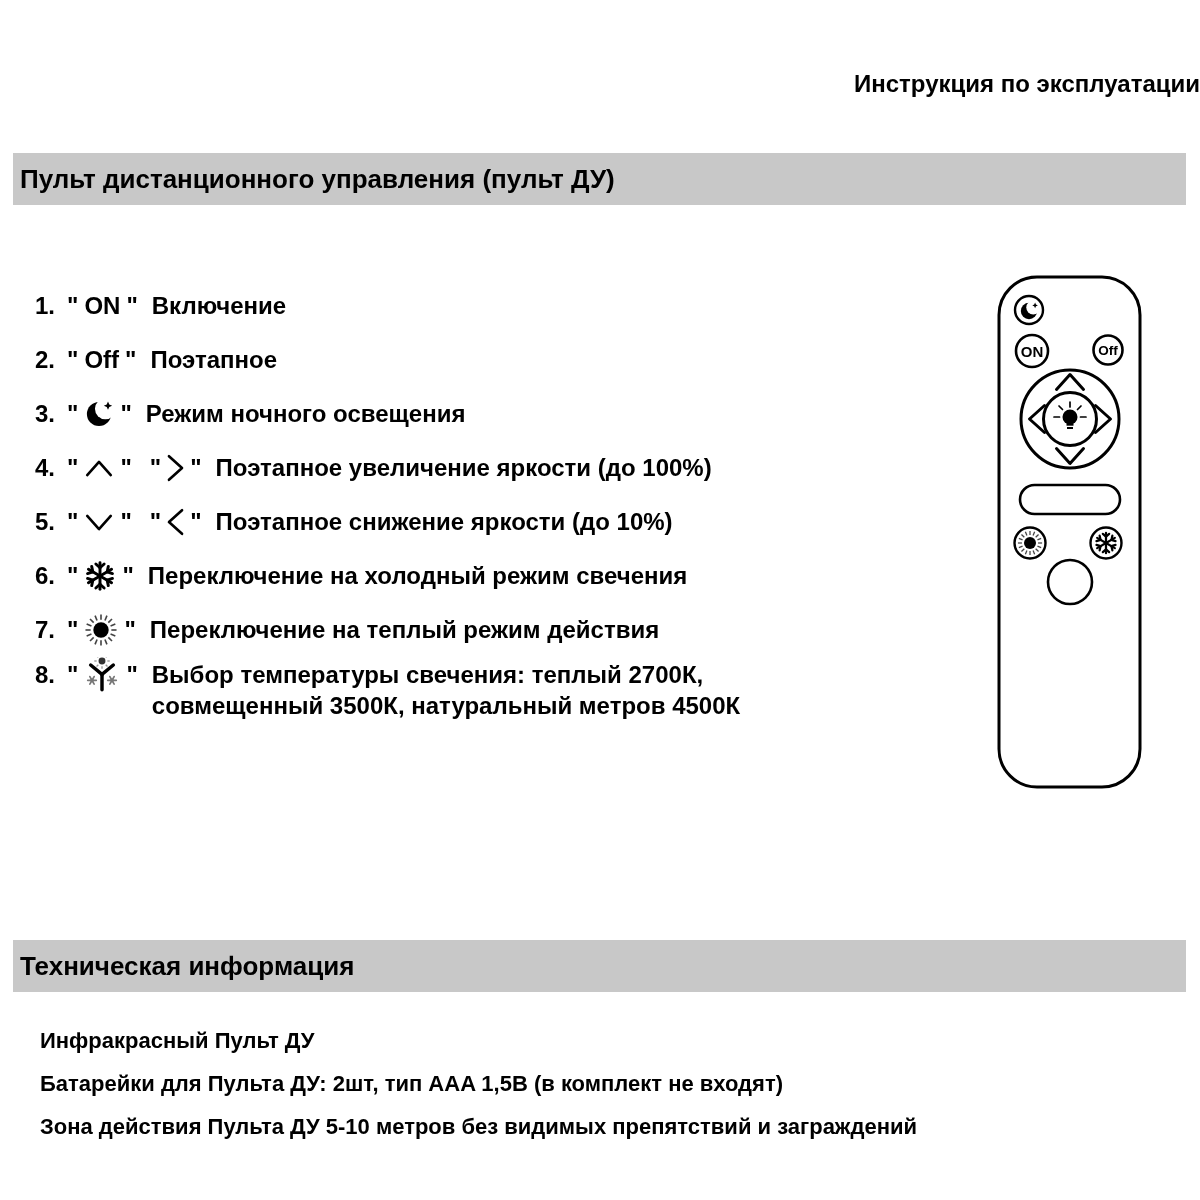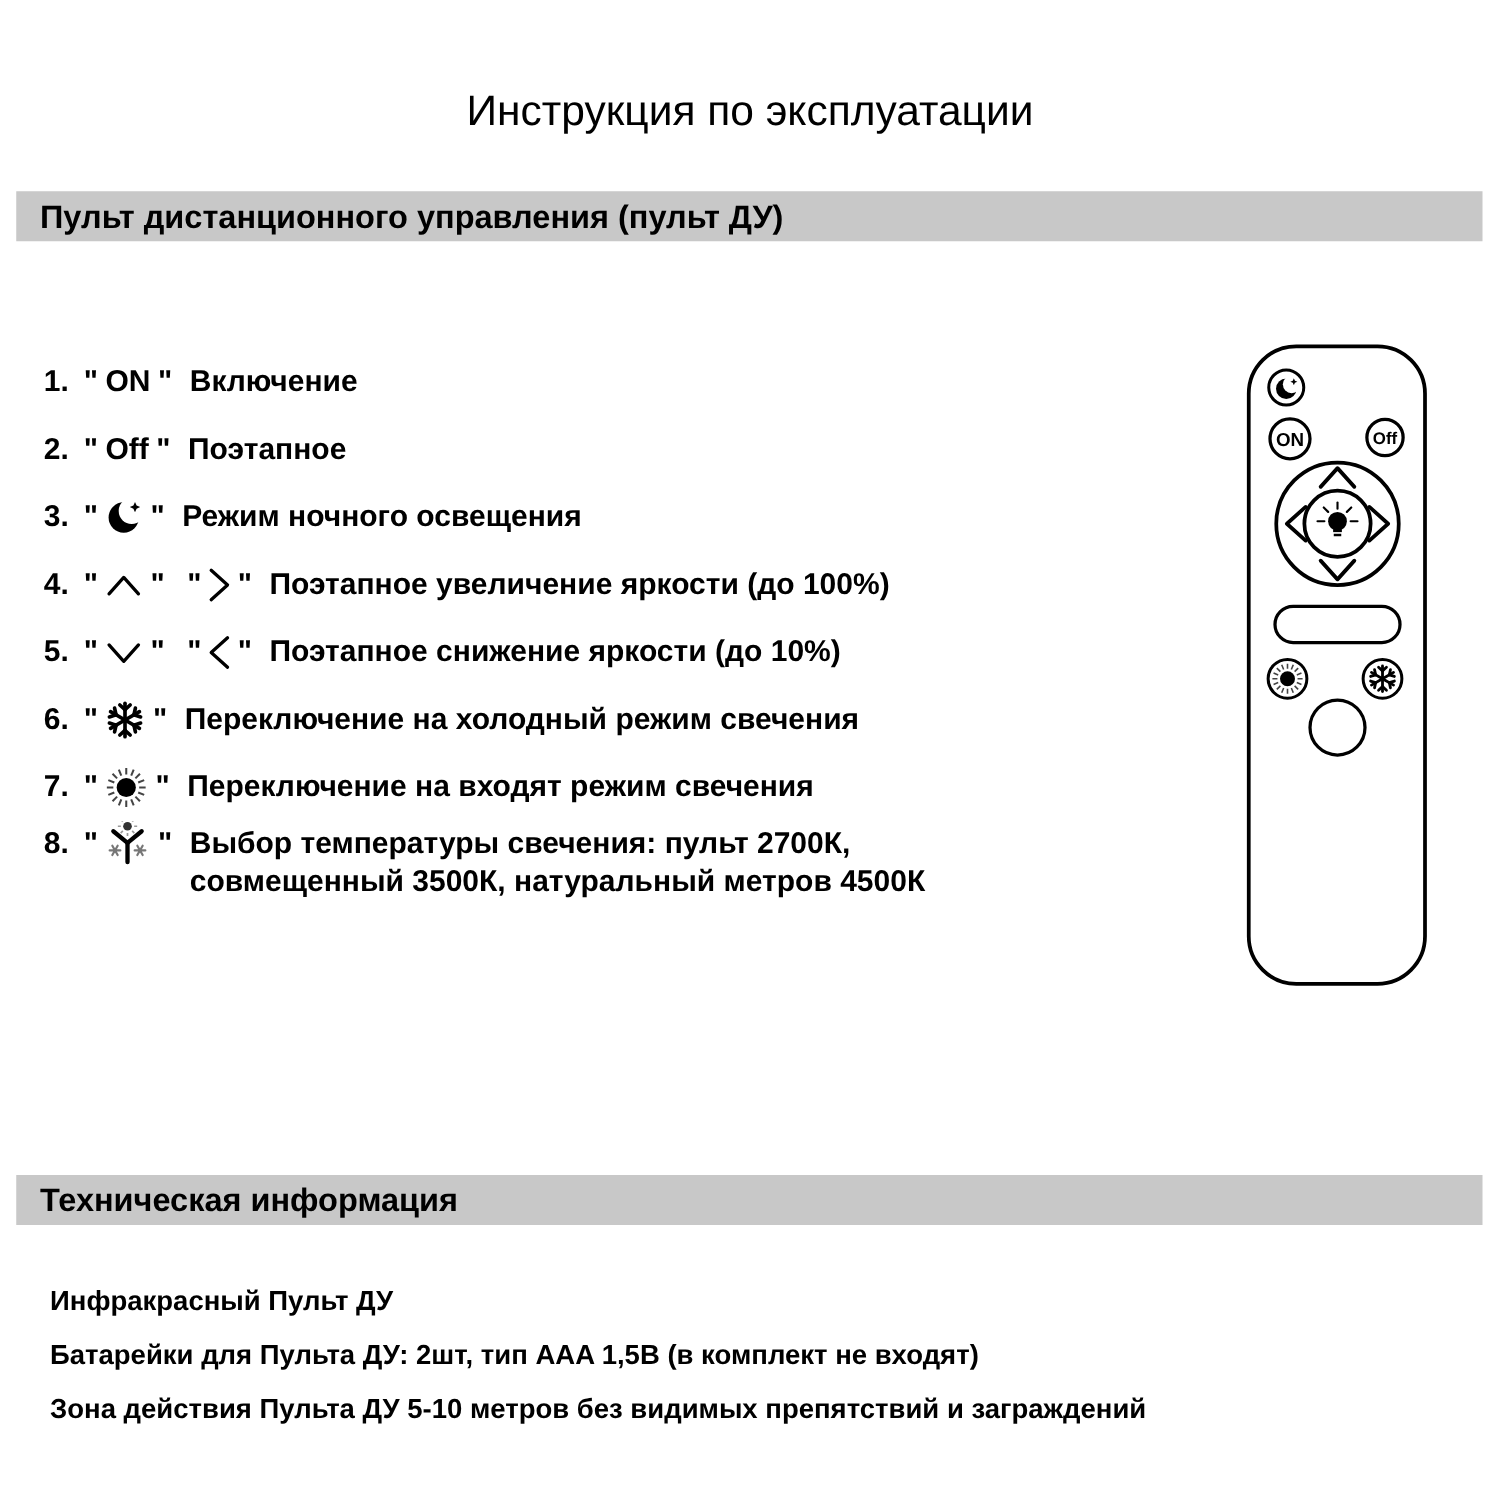--- a/index.html
+++ b/index.html
@@ -1,23 +1,23 @@
 <!DOCTYPE html>
 <html><head>
 <meta charset="utf-8">
 <style>
   html,body{margin:0;padding:0;background:#fff;}
   .page{position:relative;width:1200px;height:1200px;background:#ffffff;
         font-family:"Liberation Sans",sans-serif;color:#000;overflow:hidden;}
 
-  .title{position:absolute;top:70px;left:0;width:100%;text-align:center;
-         font-size:34px;font-weight:400;}
-
-  .bar{position:absolute;left:13px;width:1173px;height:40px;background:#c8c8c8;
-       display:flex;align-items:center;box-sizing:border-box;padding-left:19px;
+  .title{position:absolute;top:70px;left:0;width:100%;text-align:right;
+         font-size:24px;font-weight:700;}
+
+  .bar{position:absolute;left:13px;width:1173px;height:52px;background:#c8c8c8;
+       display:flex;align-items:center;box-sizing:border-box;padding-left:7px;
        font-size:26px;font-weight:700;}
   .bar-remote{top:153px;}
   .bar-tech{top:940px;}
 
   .list{position:absolute;left:35px;top:279px;}
   .item{display:flex;align-items:center;height:54px;font-size:24px;
         font-weight:700;white-space:nowrap;}
   .item .num{width:32px;flex:0 0 auto;}
   .keys{display:flex;align-items:center;gap:6px;margin-right:14px;}
   .keys.second{margin-left:4px;}
@@ -228,36 +228,36 @@
       <span class="num">7.</span>
       <span class="keys">
         <span class="q">"</span>
         <span class="icn">
           <svg width="34" height="34" viewBox="-11.5 -11.5 23 23">
               <use href="#g-sun"></use>
             </svg>
         </span>
         <span class="q">"</span>
       </span>
-      <span class="desc">Переключение на входят режим свечения</span>
+      <span class="desc">Переключение на теплый режим действия</span>
     </div>
 
     <div class="item item8">
       <span class="num">8.</span>
       <span class="keys">
         <span class="q">"</span>
         <span class="icn">
           <svg width="36" height="36" viewBox="-13.5 -11.5 27 27">
               <use href="#g-mode"></use>
             </svg>
         </span>
         <span class="q">"</span>
       </span>
       <span class="desc desc-multi">
-        <div>Выбор температуры свечения: пульт 2700К,</div>
+        <div>Выбор температуры свечения: теплый 2700К,</div>
         <div>совмещенный 3500К, натуральный метров 4500К</div>
       </span>
     </div>
 
   </div>
 
   <div class="remote-wrap">
     <svg class="remote-svg" width="160" height="530" viewBox="0 0 160 530">
       <rect x="6" y="5" width="141" height="510" rx="38" fill="none" stroke="#000" stroke-width="3"></rect>
 

